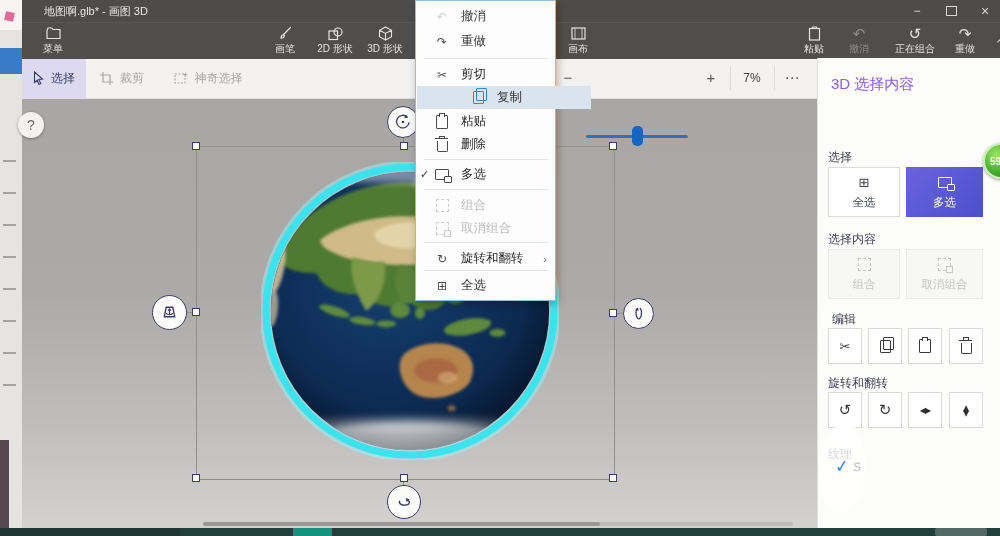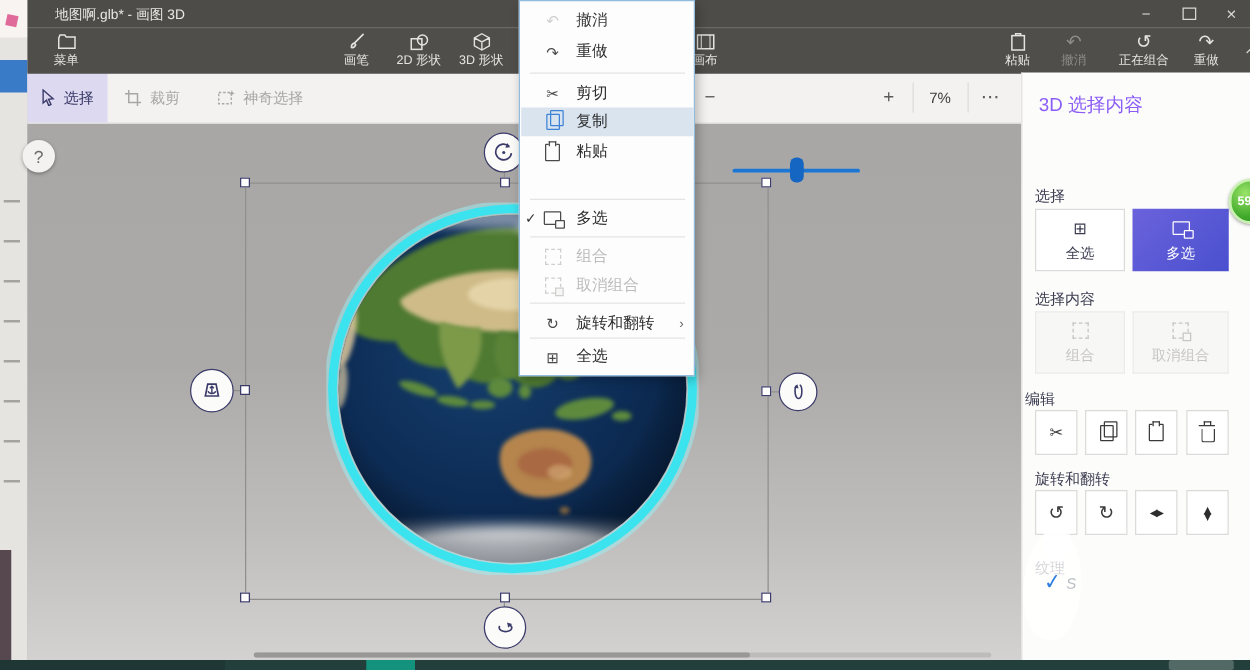--- a/index.html
+++ b/index.html
@@ -40,21 +40,21 @@
     display:flex;align-items:center;justify-content:center;}
   .connector{background:#8f8f8d;z-index:4;}
   .scroll-track{left:203px;top:522px;width:590px;height:4px;background:#bdbcba;border-radius:2px;z-index:2;}
   .scroll-thumb{left:0;top:0;width:397px;height:4px;background:#999896;border-radius:2px;}
   
   .ctxmenu{left:415px;top:0;width:141px;height:301px;background:#fdfdfd;border:1px solid #93bcdc;
     box-shadow:2px 3px 8px rgba(0,0,0,.25);z-index:50;box-sizing:border-box;}
   .mrow{left:1px;width:138px;height:23px;display:flex;align-items:center;font-size:12.5px;color:#2d2d2d;}
   .mrow .mic{width:22px;margin-left:14px;display:flex;justify-content:center;align-items:center;font-size:12px;color:#4a4a4a;}
   .mrow .mtext{margin-left:8px;white-space:nowrap;}
-  .m-hl{background:#d9e4ef;}
+  .m-hl{background:#d9e4ef;padding-left:36px;}
   .m-dis{color:#bcbcbc;}
   .m-dis .mic{color:#cfcfcf;}
   .msep{left:8px;width:124px;height:1px;background:#e4e4e4;}
   .mcheck{position:absolute;left:3px;font-size:11px;color:#333;}
   .msub{position:absolute;right:8px;font-size:11px;color:#666;}
   
   .ic-copy{width:9px;height:11px;border:1.3px solid currentColor;border-radius:1px;position:relative;background:#fdfdfd;z-index:1;}
   .ic-copy::before{content:"";position:absolute;left:2px;top:-4px;width:9px;height:11px;border:1.3px solid currentColor;border-radius:1px;z-index:-1;}
   .ic-paste{width:10px;height:12px;border:1.3px solid currentColor;border-radius:1px;position:relative;}
   .ic-paste::before{content:"";position:absolute;left:2px;top:-3px;width:4px;height:3px;border:1.3px solid currentColor;border-bottom:none;background:#fdfdfd;}
@@ -159,21 +159,21 @@
     <div class="tb-label">3D 形状</div>
   </div>
   <div class="abs tb-btn" style="left:388px;width:52px;">
     <div class="tb-ic">
       <svg width="14" height="14" viewBox="0 0 14 14">
           <path d="M7 1 A6 6 0 1 0 13 7 L9 7 L9 11" fill="none" stroke="#e5e3df" stroke-width="1.2"></path>
         </svg>
     </div>
     <div class="tb-label">贴纸</div>
   </div>
-  <div class="abs tb-btn" style="left:516px;width:52px;">
+  <div class="abs tb-btn" style="left:530px;width:52px;">
     <div class="tb-ic">
       <svg width="15" height="13" viewBox="0 0 15 13">
           <rect x="1" y="1" width="13" height="11" fill="none" stroke="#e5e3df" stroke-width="1.2"></rect>
           <path d="M4 1 L4 12 M11 1 L11 12" stroke="#e5e3df" stroke-width=".8"></path>
         </svg>
     </div>
     <div class="tb-label">画布</div>
   </div>
   <div class="abs tb-btn" style="left:766px;width:52px;">
     <div class="tb-ic">
@@ -360,20 +360,26 @@
         <span class="ic-copy" style="background:#d9e4ef;"></span>
       </span>
     <span class="mtext">复制</span>
   </div>
   <div class="abs mrow" style="top:109px;">
     <span class="mic">
         <span class="ic-paste"></span>
       </span>
     <span class="mtext">粘贴</span>
   </div>
+  <div class="abs mrow" style="top:132px;">
+    <span class="mic">
+        <span class="ic-trash"></span>
+      </span>
+    <span class="mtext">删除</span>
+  </div>
   <div class="abs msep" style="top:158px;"></div>
   <div class="abs mrow" style="top:162px;">
     <span class="mcheck">✓</span>
     <span class="mic">
         <span class="ic-msel"></span>
       </span>
     <span class="mtext">多选</span>
   </div>
   <div class="abs msep" style="top:188px;"></div>
   <div class="abs mrow m-dis" style="top:193px;">
@@ -424,21 +430,21 @@
       </span>
     <span>组合</span>
   </div>
   <div class="abs p-btn p-disabled" style="left:88px;top:191px;width:77px;height:50px;">
     <span class="pic">
         <span class="ic-ungroup" style="background:#f7f7f6;"></span>
       </span>
     <span>取消组合</span>
   </div>
 
-  <div class="abs p-label" style="left:2px;top:253px;">编辑</div>
+  <div class="abs p-label" style="left:14px;top:253px;">编辑</div>
   <div class="abs p-iconbtn" style="left:10px;top:270px;width:34px;height:36px;">
     <span>✂</span>
   </div>
   <div class="abs p-iconbtn" style="left:50px;top:270px;width:34px;height:36px;">
     <span class="ic-copy" style="background:#fff;"></span>
   </div>
   <div class="abs p-iconbtn" style="left:90px;top:270px;width:34px;height:36px;">
     <span class="ic-paste"></span>
   </div>
   <div class="abs p-iconbtn" style="left:131px;top:270px;width:34px;height:36px;">

